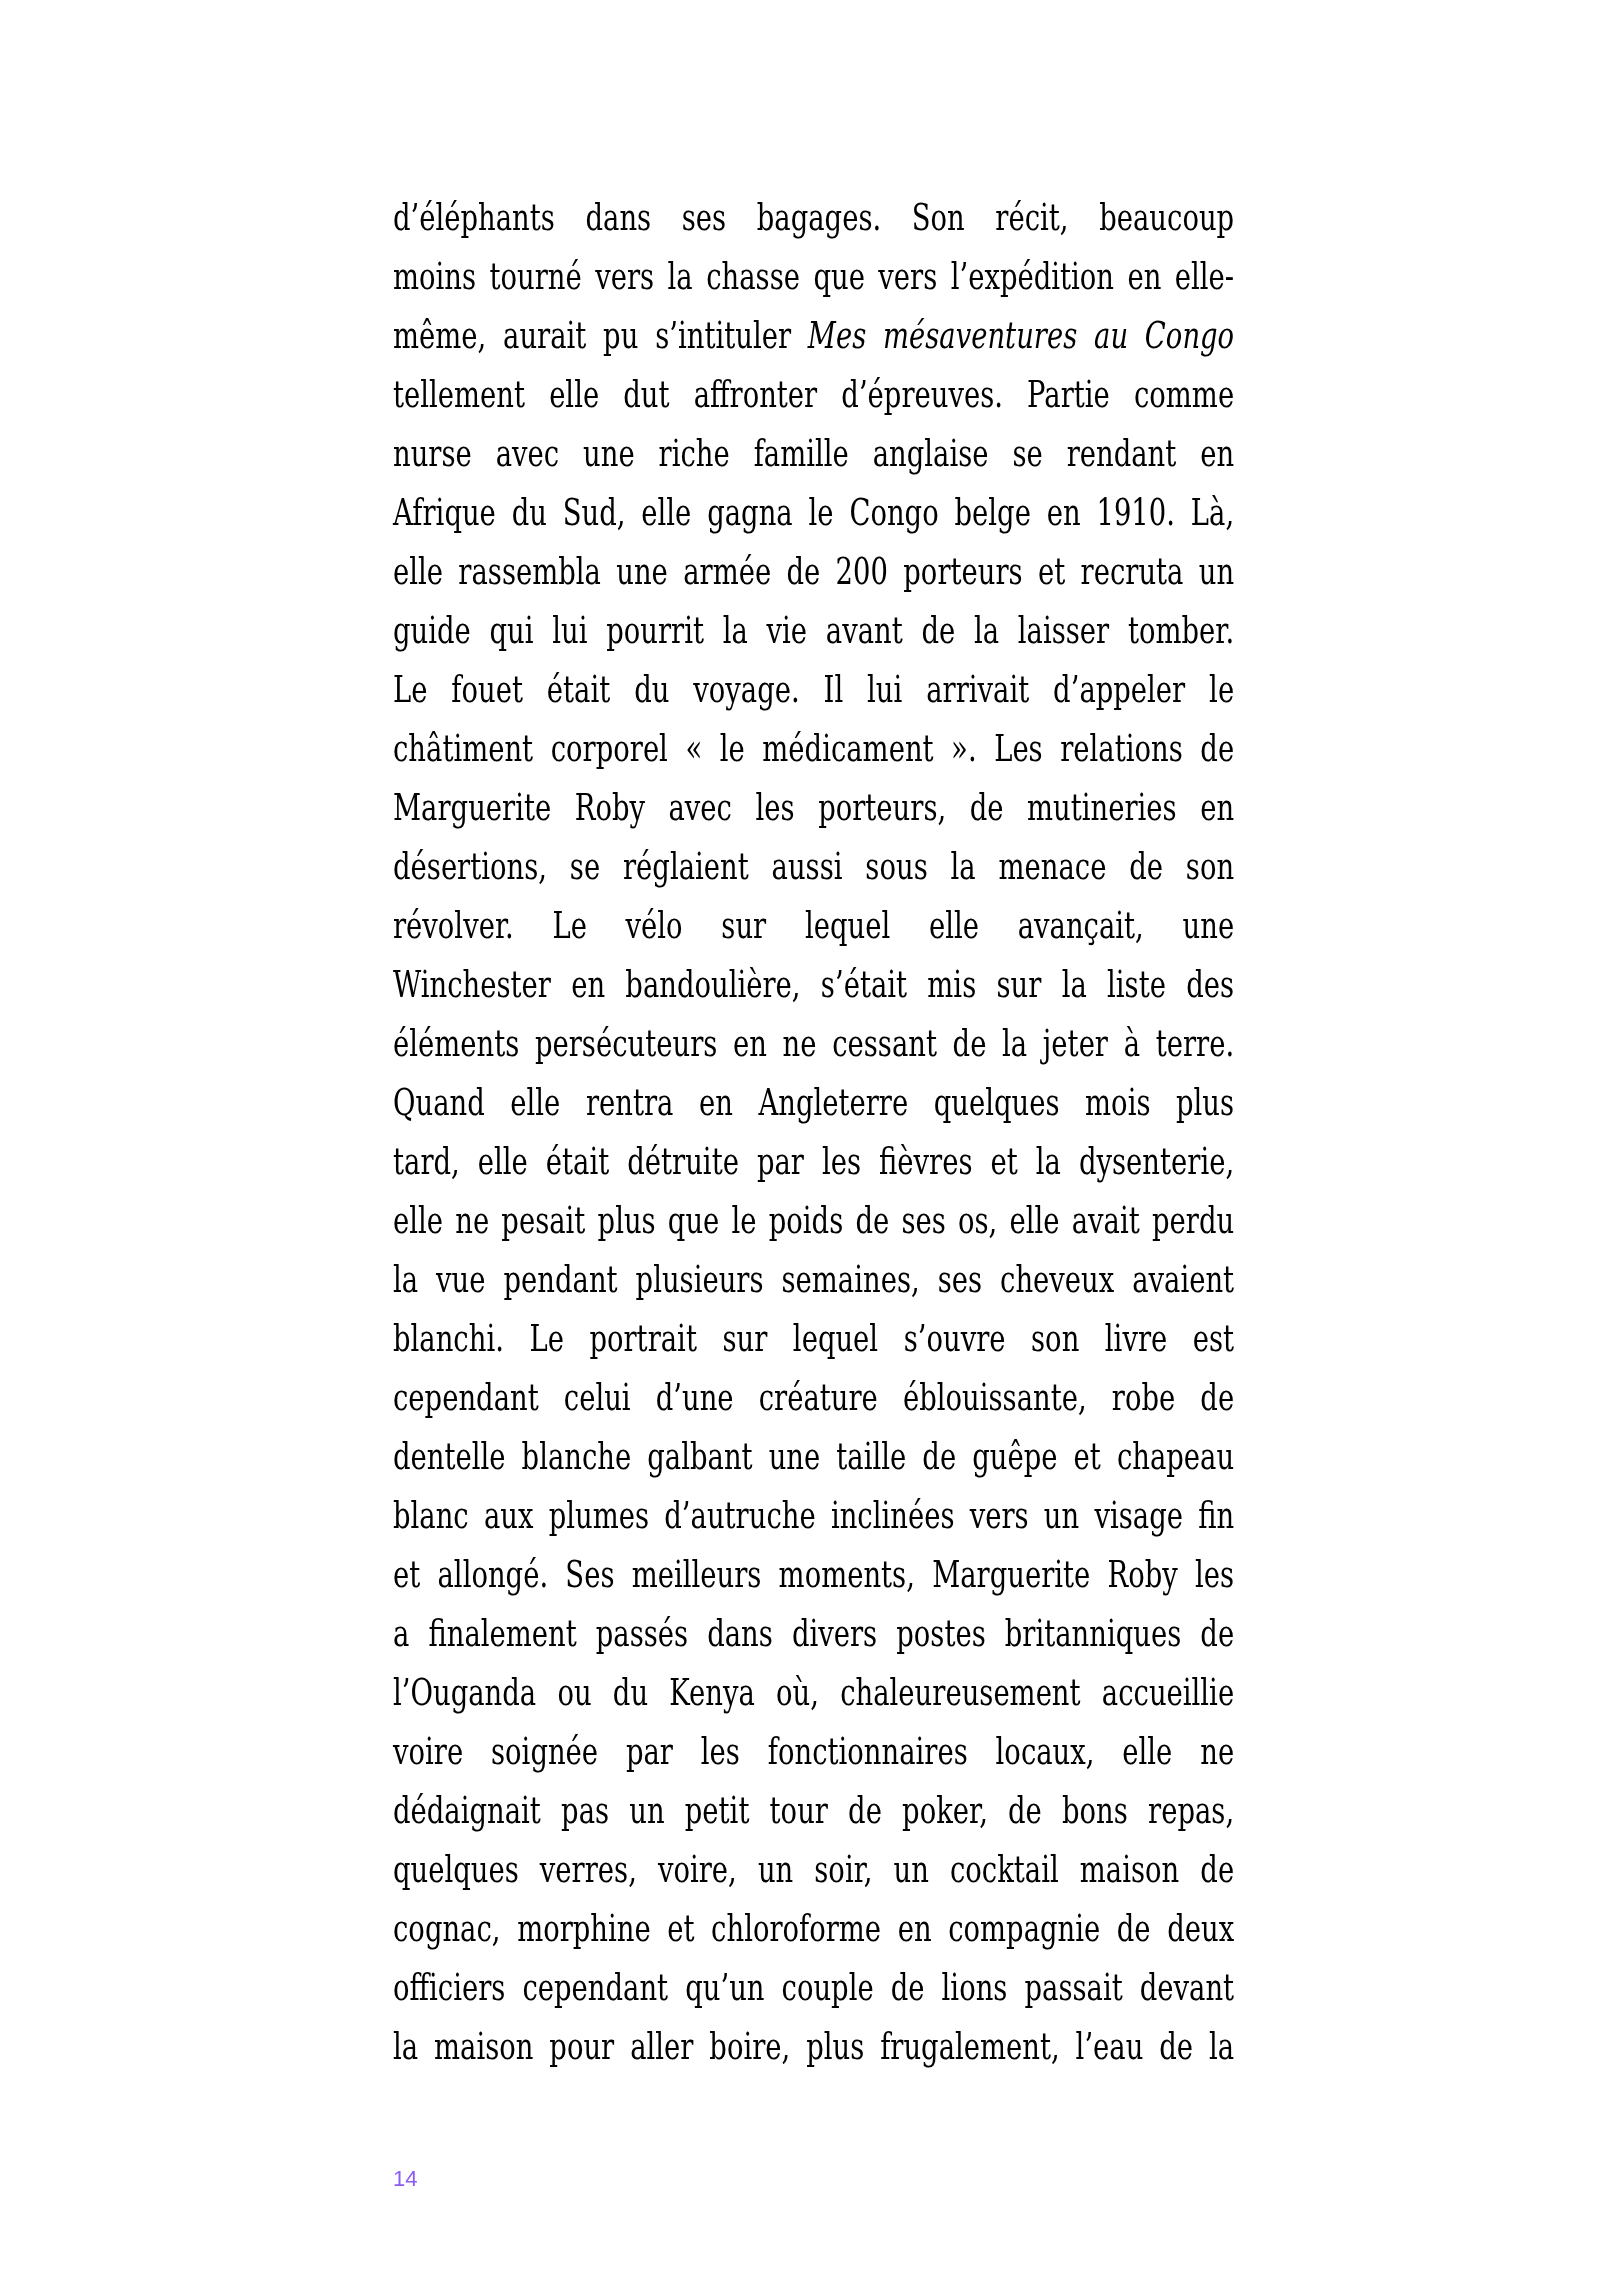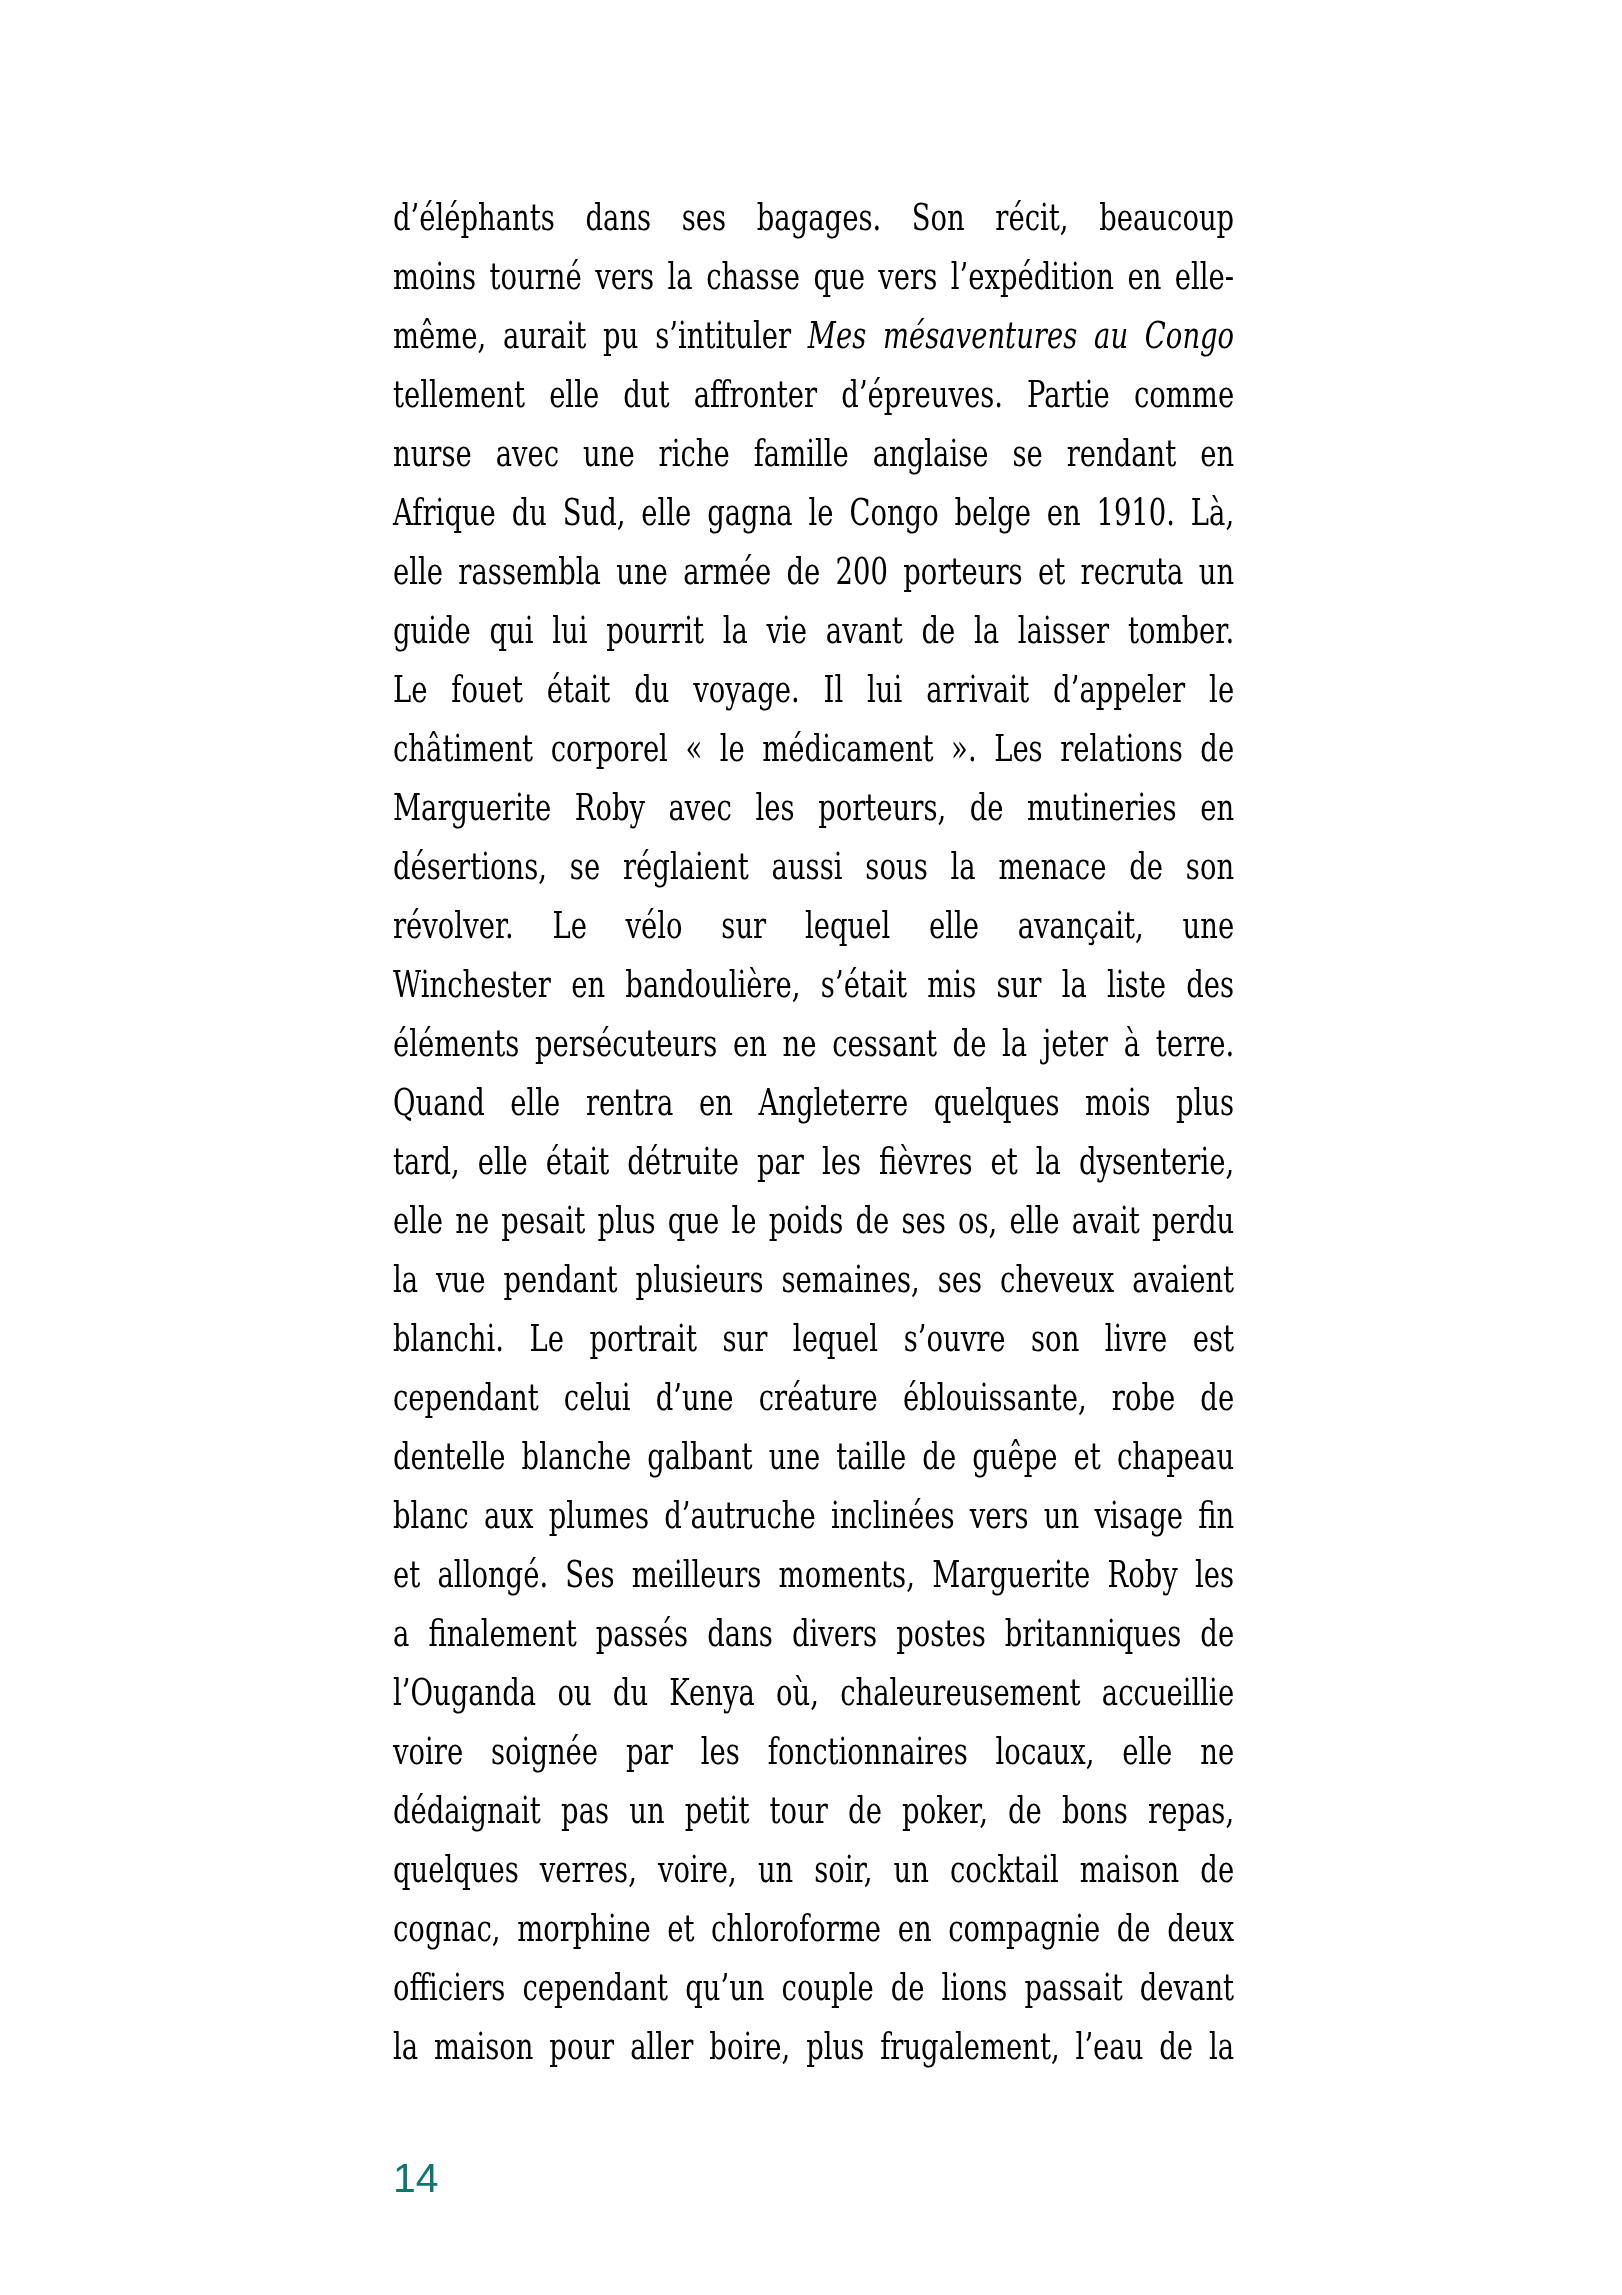--- a/index.html
+++ b/index.html
@@ -34,23 +34,23 @@
     white-space: normal;
   }
   .italic {
     font-style: italic;
   }
   .page-number {
     position: absolute;
     left: 393px;
     top: 2163px;
     font-family: "Liberation Sans", sans-serif;
-    font-size: 41px;
+    font-size: 22px;
     line-height: 31px;
-    color: #0f766e;
+    color: #8b5cf6;
   }
 </style>
 </head>
 <body>
 
 <div class="book-page">
   <div class="text-block">
     <div class="line">d’éléphants dans ses bagages. Son récit, beaucoup</div>
     <div class="line">moins tourné vers la chasse que vers l’expédition en elle-</div>
     <div class="line"><span>même, aurait pu s’intituler </span><span class="italic">Mes mésaventures au Congo</span></div>

